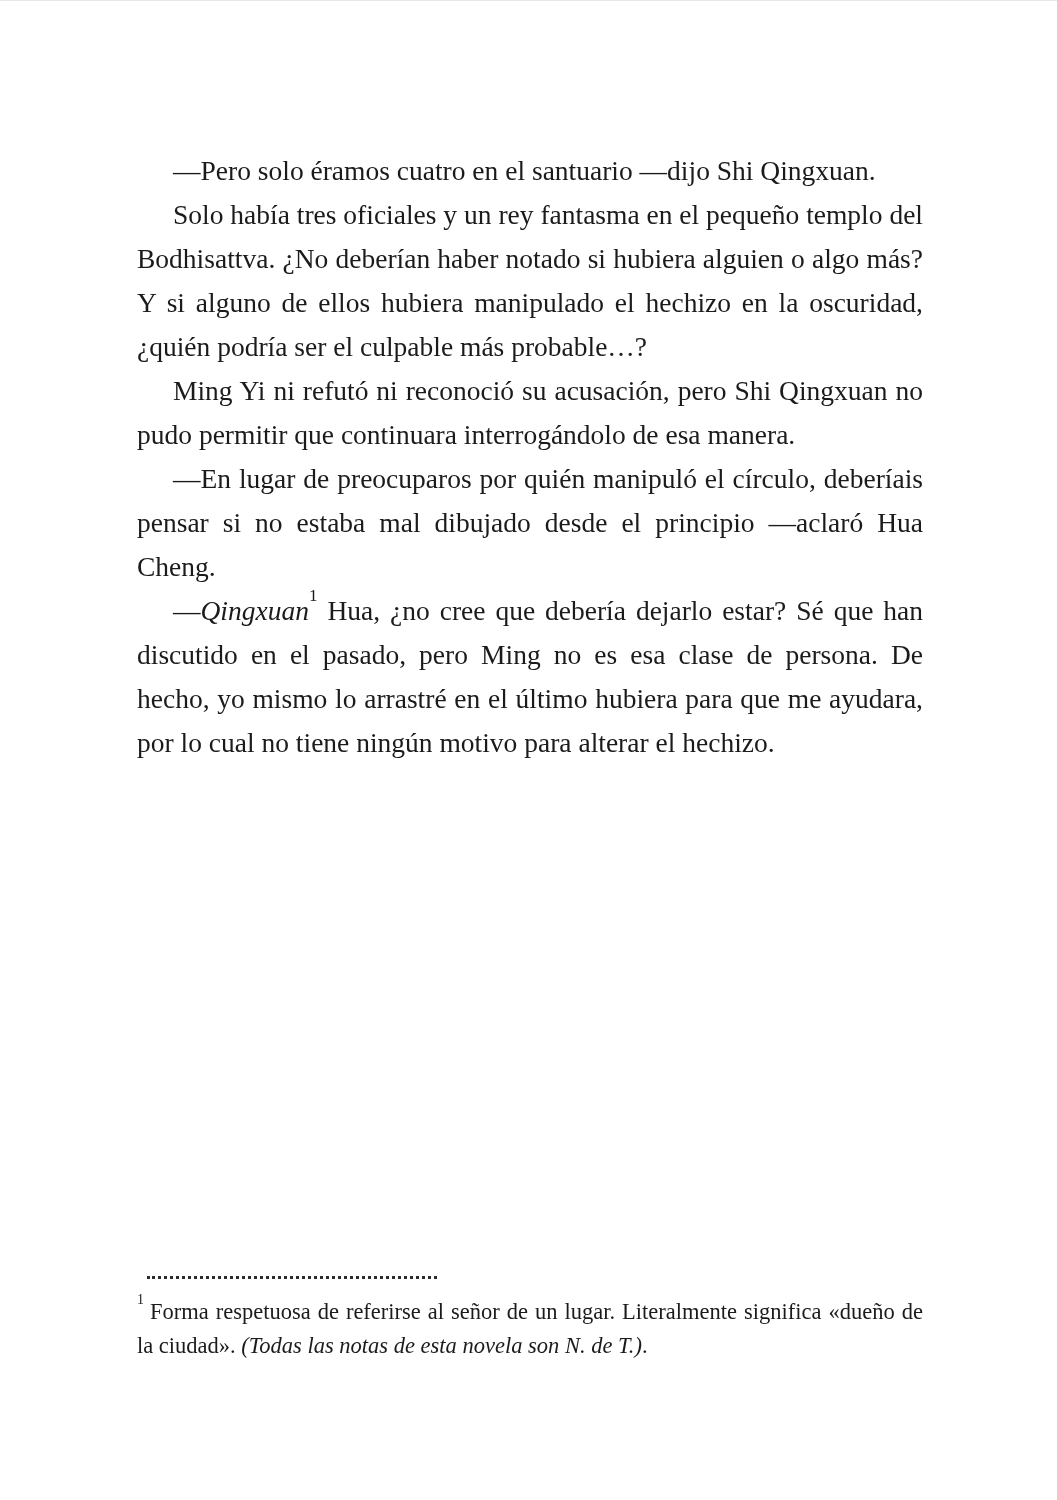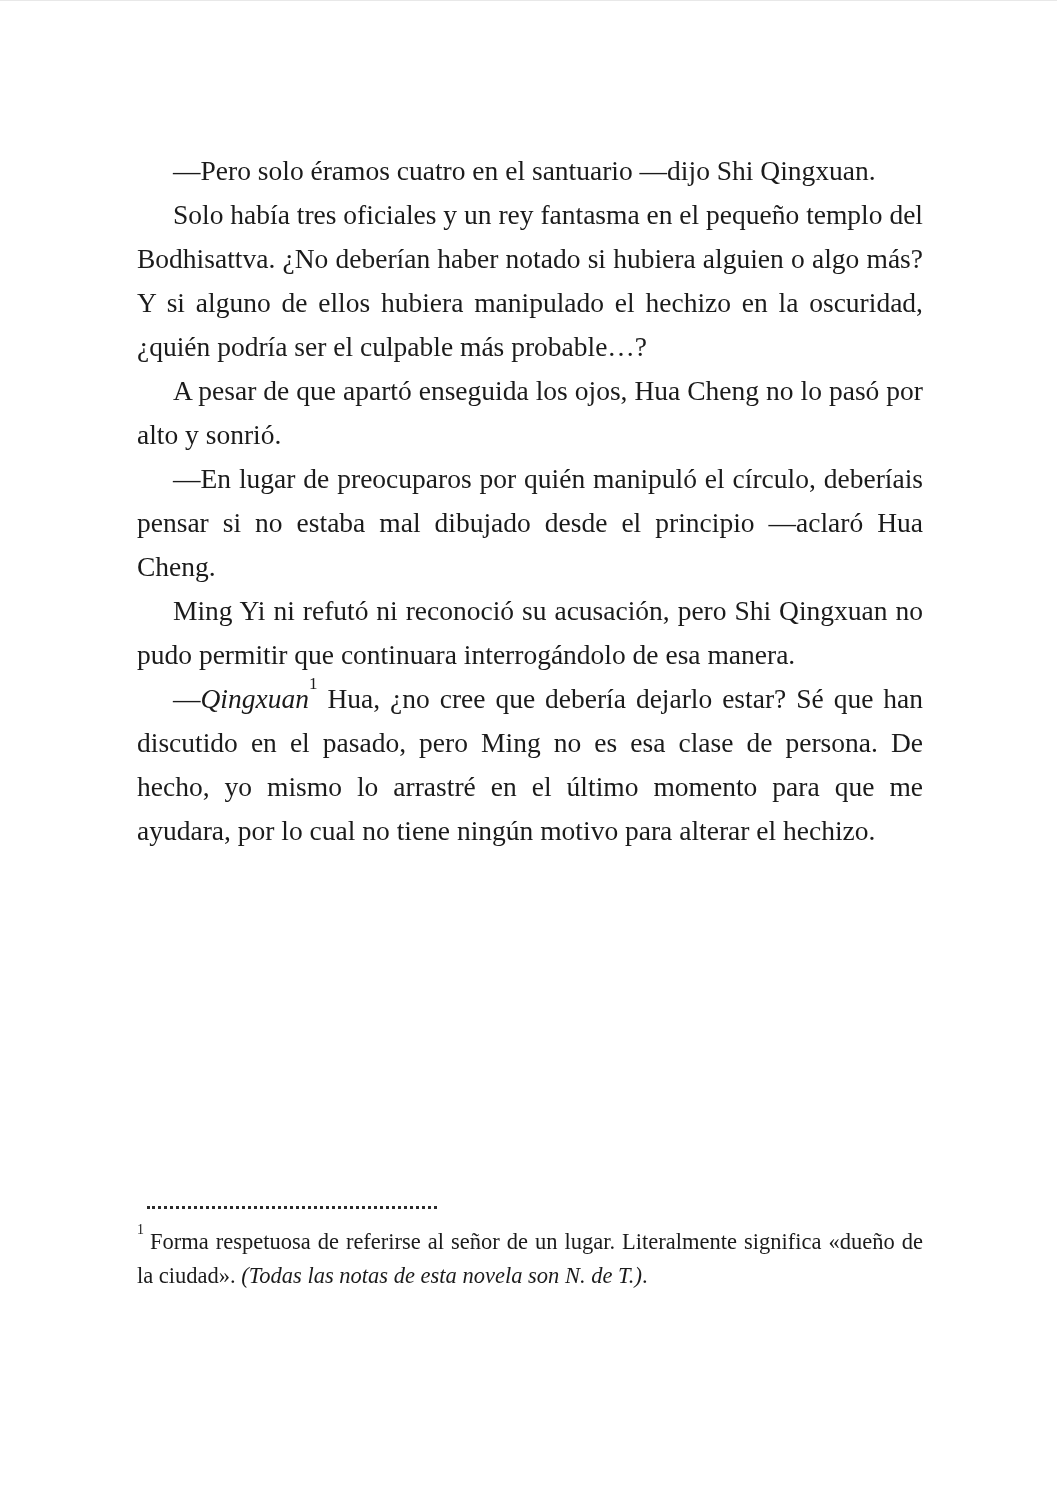--- a/index.html
+++ b/index.html
@@ -37,21 +37,21 @@
   }
   .para sup, .footnote-text sup {
     font-size: 0.62em;
     line-height: 0;
     position: relative;
     top: -0.5em;
   }
   .footnote-block {
     position: absolute;
     left: 137px;
-    top: 1205px;
+    top: 1275px;
     width: 786px;
   }
   .footnote-sep {
     width: 290px;
     height: 0;
     margin: 0 0 16px 10px;
     border-bottom: 3px dotted #2b2b2b;
   }
   .footnote-text {
     margin: 0;
@@ -69,24 +69,23 @@
   }
 </style>
 </head>
 <body>
 
 <div class="page">
 
   <div class="text-block">
       <p class="para"><span>—Pero solo éramos cuatro en el santuario —dijo Shi Qingxuan.</span></p>
       <p class="para"><span>Solo había tres oficiales y un rey fantasma en el pequeño templo del Bodhisattva. ¿No deberían haber notado si hubiera alguien o algo más? Y si alguno de ellos hubiera manipulado el hechizo en la oscuridad, ¿quién podría ser el culpable más probable…?</span></p>
-      <p class="para"><span>A pesar de que apartó enseguida los ojos, Hua Cheng no lo pasó por alto y sonrió.</span></p>
+      <p class="para"><span>Ming Yi ni refutó ni reconoció su acusación, pero Shi Qingxuan no pudo permitir que continuara interrogándolo de esa manera.</span></p>
       <p class="para"><span>—En lugar de preocuparos por quién manipuló el círculo, deberíais pensar si no estaba mal dibujado desde el principio —aclaró Hua Cheng.</span></p>
-      <p class="para"><span>Ming Yi ni refutó ni reconoció su acusación, pero Shi Qingxuan no pudo permitir que continuara interrogándolo de esa manera.</span></p>
-      <p class="para"><span>—</span><em>Qingxuan</em><sup>1</sup><span> Hua, ¿no cree que debería dejarlo estar? Sé que han discutido en el pasado, pero Ming no es esa clase de persona. De hecho, yo mismo lo arrastré en el último momento para que me ayudara, por lo cual no tiene ningún motivo para alterar el hechizo.</span></p>
+      <p class="para"><span>—</span><em>Qingxuan</em><sup>1</sup><span> Hua, ¿no cree que debería dejarlo estar? Sé que han discutido en el pasado, pero Ming no es esa clase de persona. De hecho, yo mismo lo arrastré en el último hubiera para que me ayudara, por lo cual no tiene ningún motivo para alterar el hechizo.</span></p>
     </div>
 
   <div class="footnote-block">
     <div class="footnote-sep"></div>
     <p class="footnote-text"><sup>1</sup><span><span>Forma respetuosa de referirse al señor de un lugar. Literalmente significa «dueño de la ciudad». </span><em>(Todas las notas de esta novela son N. de T.)</em><span>.</span></span></p>
   </div>
 
 </div>
 
 </body></html>

